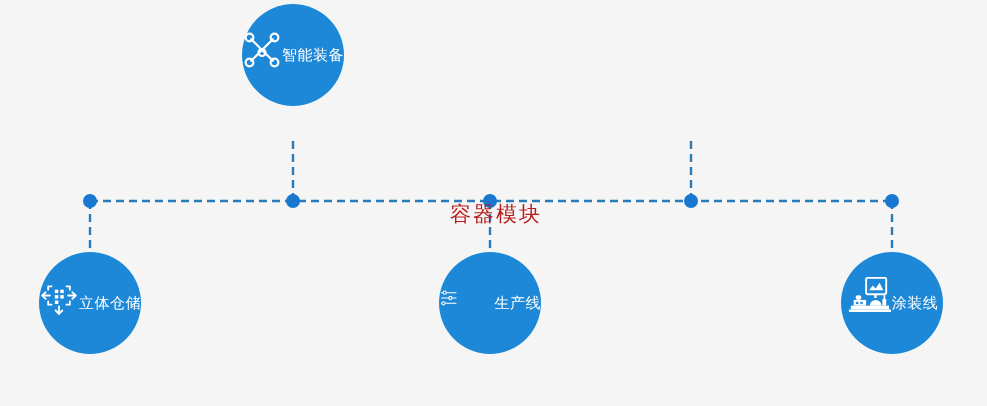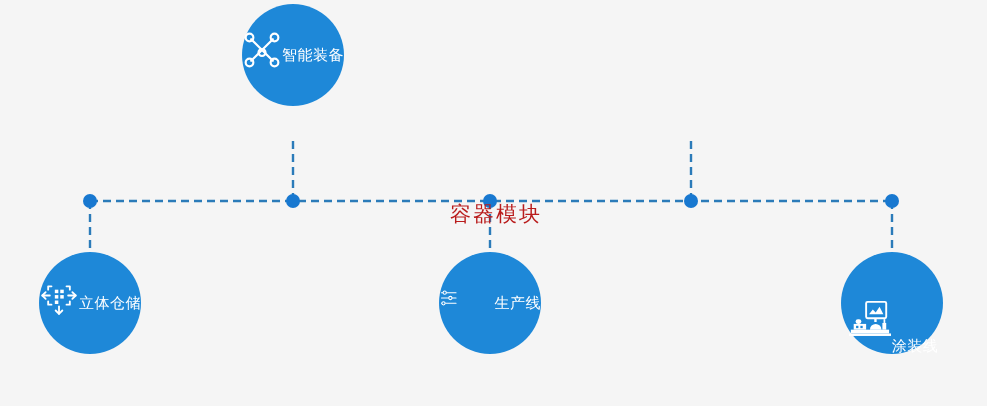--- a/index.html
+++ b/index.html
@@ -136,21 +136,21 @@
         <line x1="6" y1="23" x2="42" y2="23"></line>
         <line x1="6" y1="36" x2="42" y2="36"></line>
         <circle cx="14" cy="10" r="4" fill="#1e88d8"></circle>
         <circle cx="28" cy="23" r="4" fill="#1e88d8"></circle>
         <circle cx="11" cy="36" r="4" fill="#1e88d8"></circle>
       </g>
     </svg>
     <span class="node-label">生产线</span>
   </div>
 
-  <div class="node-circle c-bottom" style="left:841px;align-items:flex-end;">
+  <div class="node-circle c-bottom" style="left:841px;">
     <svg class="node-icon" viewBox="0 0 48 46">
       <g fill="#ffffff">
         <rect x="21" y="2" width="21" height="17" rx="1.5" fill="none" stroke="#ffffff" stroke-width="2"></rect>
         <path d="M24 15 l4 -5 l3 3 l4 -6 l4 8 z"></path>
         <rect x="29.5" y="19" width="2.5" height="4"></rect>
         <rect x="5" y="31" width="40" height="4"></rect>
         <path d="M25 31 a6 6 0 0 1 12 0 z"></path>
         <rect x="8" y="25" width="13" height="6"></rect>
         <rect x="10" y="20" width="6" height="5" rx="2.4"></rect>
         <rect x="38" y="24" width="4" height="7"></rect>

